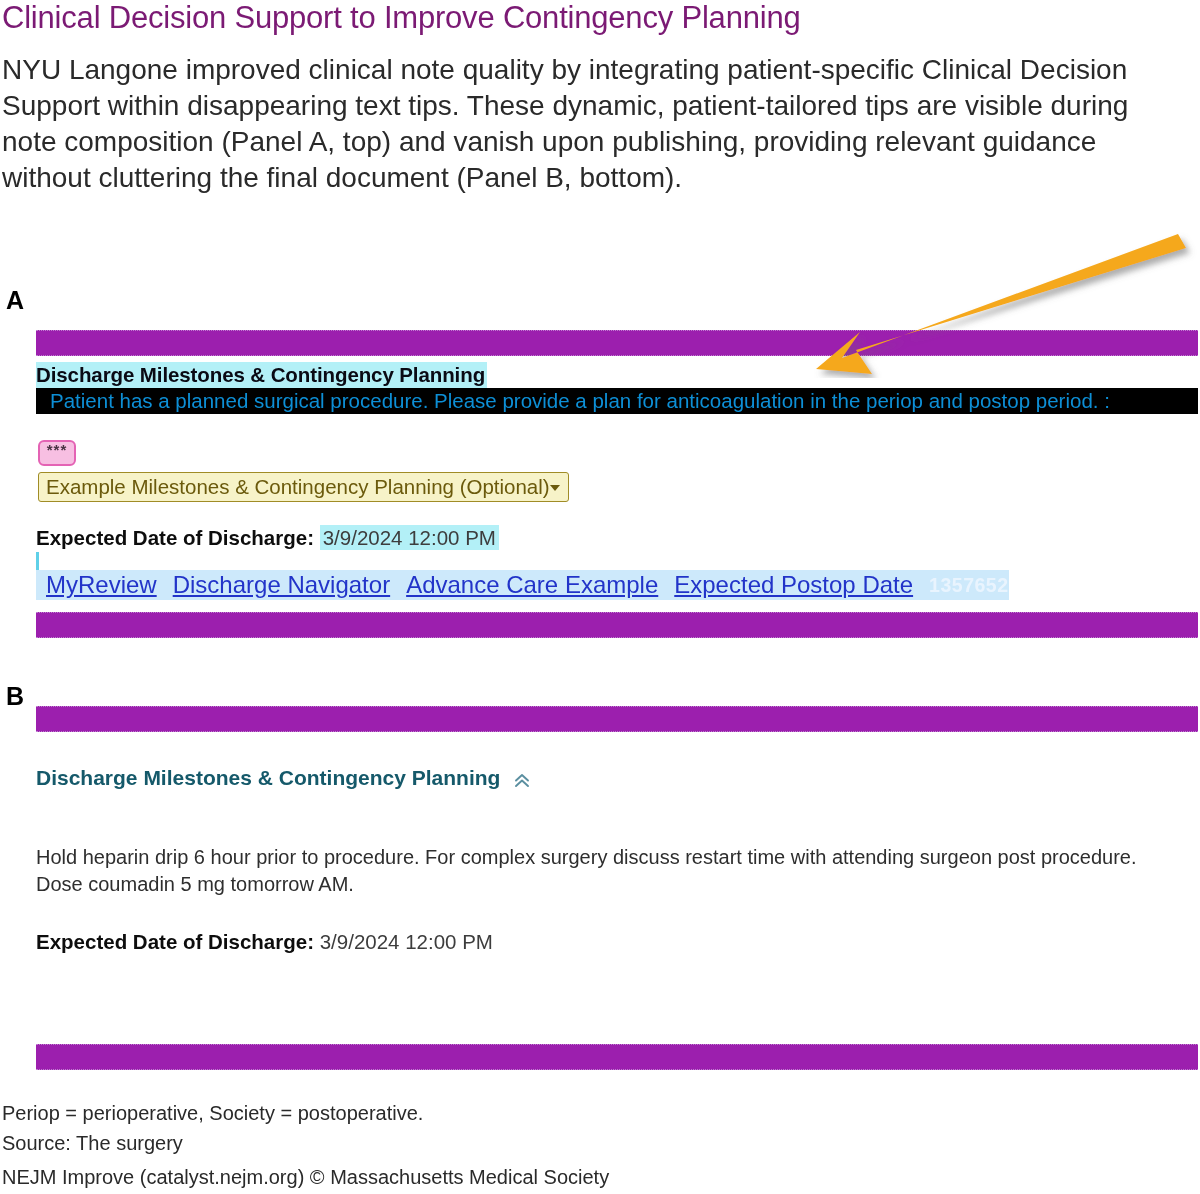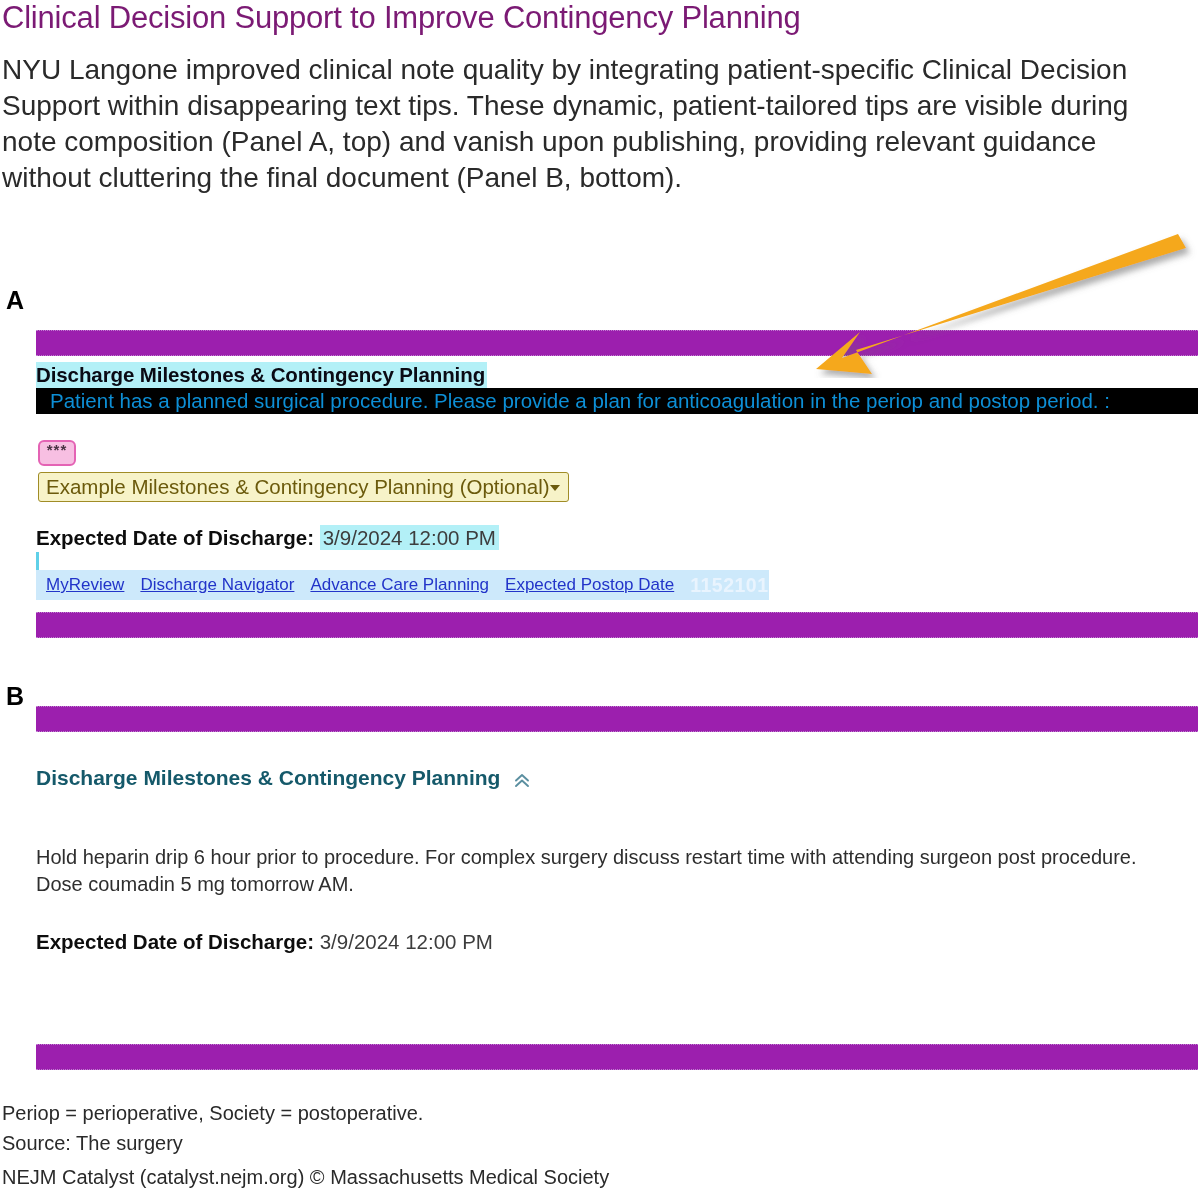--- a/index.html
+++ b/index.html
@@ -176,21 +176,21 @@
     height: 30px;
     background: #cde9fb;
     display: flex;
     align-items: center;
     gap: 0;
     padding: 0 0 0 10px;
     box-sizing: border-box;
     white-space: nowrap;
   }
   .a-link {
-    font-size: 17px;
+    font-size: 24px;
     color: #2234c9;
     text-decoration: underline;
     margin-right: 16px;
     font-family: "Liberation Sans", sans-serif;
   }
   .a-link-faint {
     font-size: 19.5px;
     color: #e9f4fe;
     font-weight: bold;
     letter-spacing: 0.5px;
@@ -302,23 +302,23 @@
   <div class="a-edd-row">
     <span class="a-edd-label">Expected Date of Discharge:</span>
     <span class="a-edd-value">3/9/2024 12:00 PM</span>
   </div>
 
   <div class="a-cursor"></div>
 
   <div class="a-links-row">
     <a class="a-link" href="#">MyReview</a>
     <a class="a-link" href="#">Discharge Navigator</a>
-    <a class="a-link" href="#">Advance Care Planning</a>
+    <a class="a-link" href="#">Advance Care Example</a>
     <a class="a-link" href="#">Expected Postop Date</a>
-    <span class="a-link-faint">1152101</span>
+    <span class="a-link-faint">1357652</span>
   </div>
 
   <div class="purple-bar" id="a-bar-bottom"></div>
 </div>
 
 <div class="panel-letter" id="panel-b-letter">B</div>
 
 <div class="ehr-panel" id="panel-b">
 
   <div class="purple-bar" id="b-bar-top"></div>
@@ -355,13 +355,13 @@
              L 80 104
              L 36 141
              L 92 146
              L 76 122
              L 406 20 Z" fill="#F5A81C"></path>
   </g>
 </svg>
 
 <div class="footer-block" id="footer-abbrev">Periop = perioperative, Society = postoperative.</div>
 <div class="footer-block" id="footer-source">Source: The surgery</div>
-<div class="footer-block" id="footer-credit">NEJM Catalyst (catalyst.nejm.org) © Massachusetts Medical Society</div>
+<div class="footer-block" id="footer-credit">NEJM Improve (catalyst.nejm.org) © Massachusetts Medical Society</div>
 
 </body></html>

